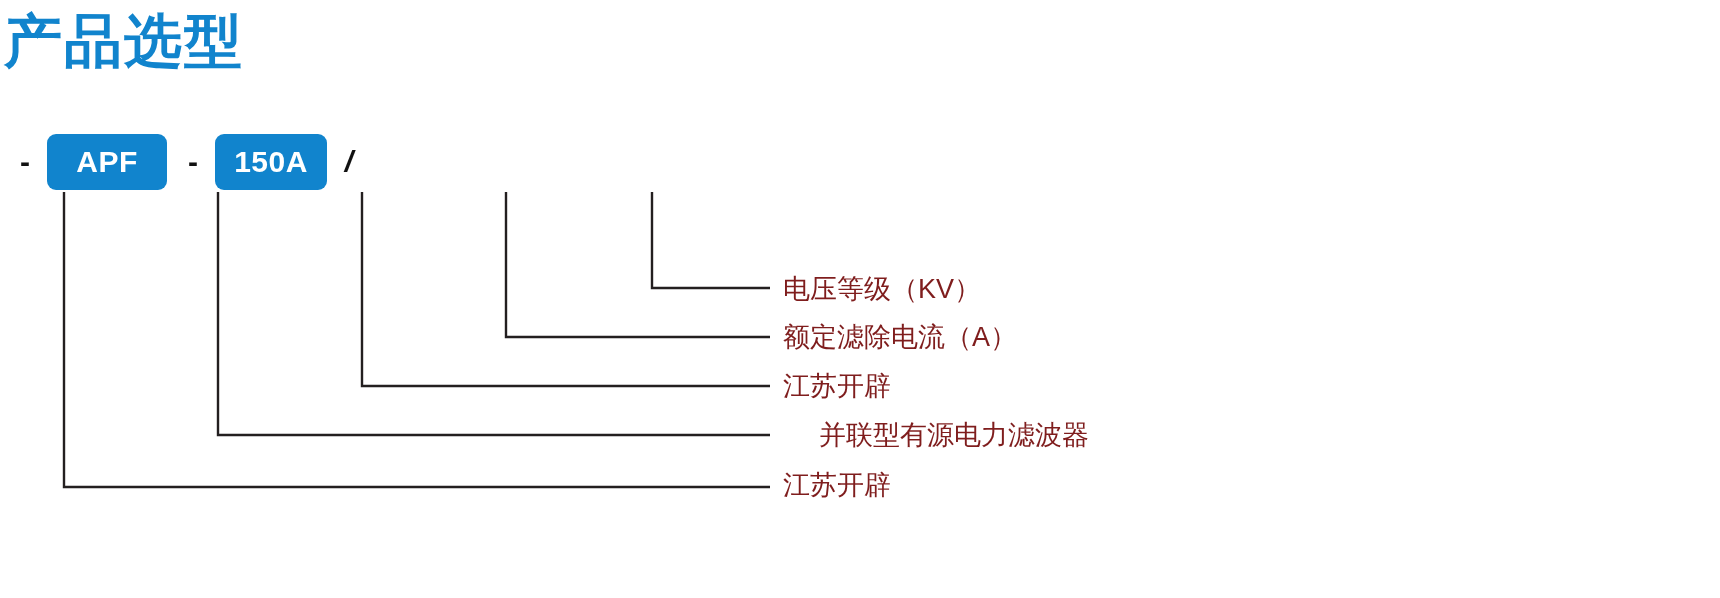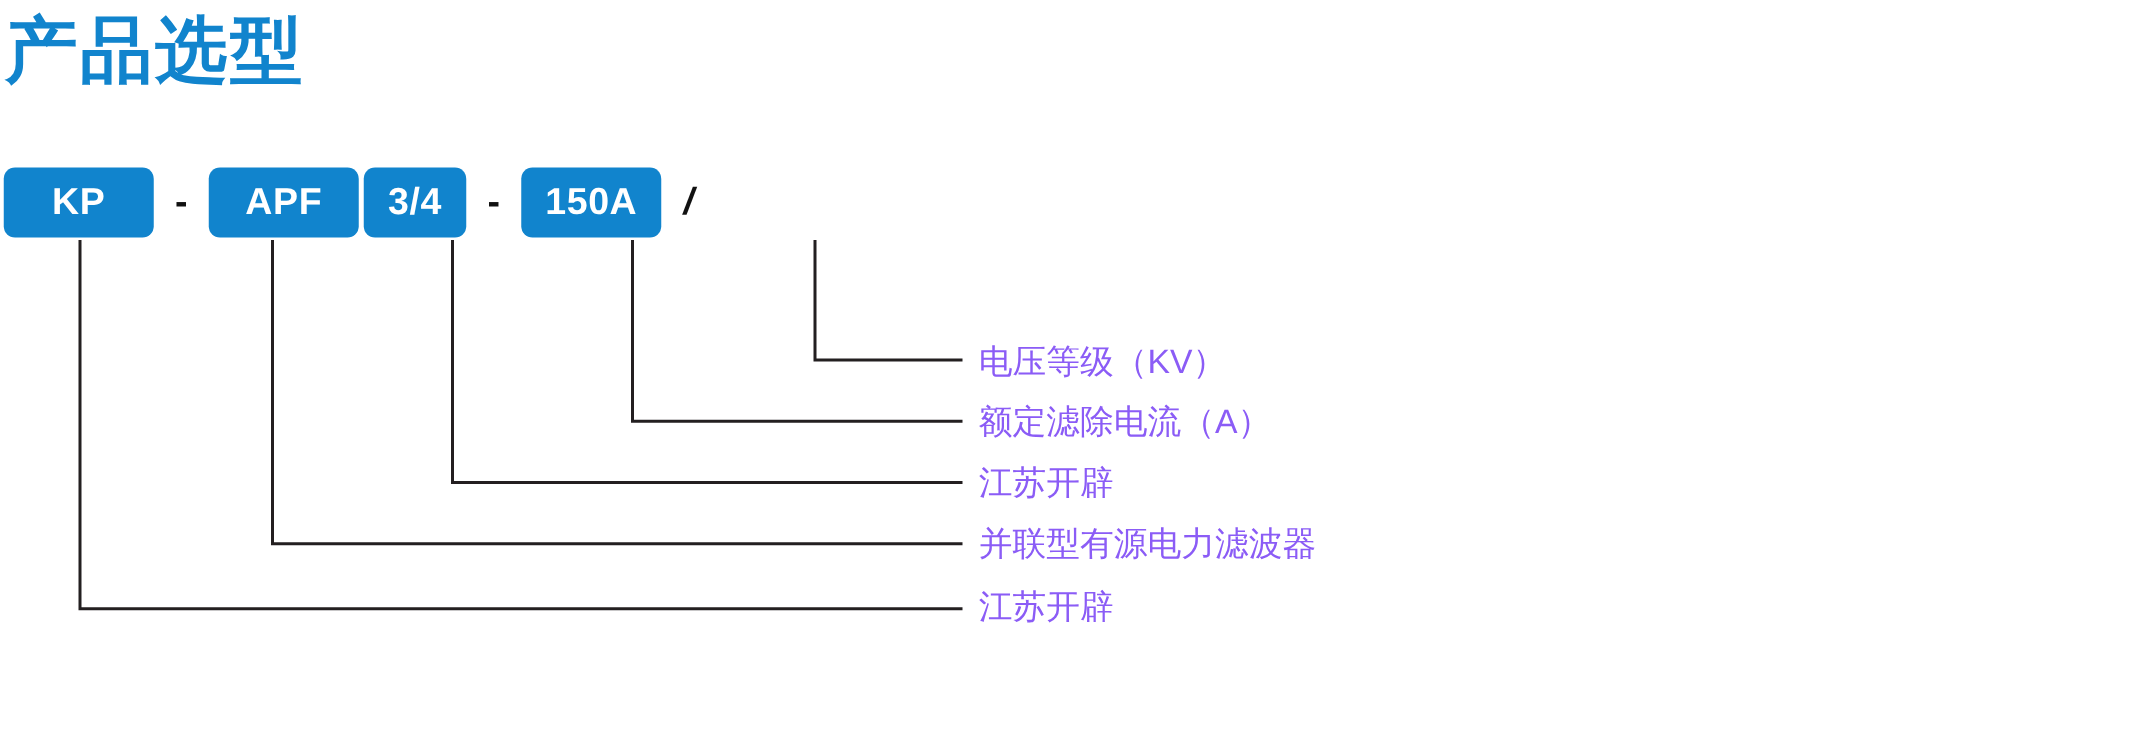--- a/index.html
+++ b/index.html
@@ -86,48 +86,46 @@
     fill: none;
     stroke: #231f20;
     stroke-width: 2.4;
   }
 
   
   .label {
     position: absolute;
     left: 783px;
     font-size: 27px;
-    color: #8b5cf6;
+    color: #7f1d1d;
     white-space: nowrap;
     line-height: 1;
   }
   .label-kv   { top: 276px; }
   .label-ia   { top: 324px; }
   .label-wire { top: 373px; }
-  .label-apf  { top: 422px; }
+  .label-apf  { top: 422px; margin-left: 36px; }
   .label-brand{ top: 472px; }
 </style>
 </head>
 <body>
 
 <div id="root">
 
   <div class="page-title">产品选型</div>
 
   <div class="code-row">
 
-    <div class="chip chip-kp">KP</div>
 
     <div class="sep sep-dash">-</div>
 
     <div class="chip chip-apf">APF</div>
 
     <div class="gap-small"></div>
 
-    <div class="chip chip-34">3/4</div>
 
     <div class="sep sep-dash">-</div>
 
     <div class="chip chip-150a">150A</div>
 
     <div class="sep sep-slash">/</div>
 
   </div>
 
   <svg class="leaders" viewBox="0 0 1720 598">

